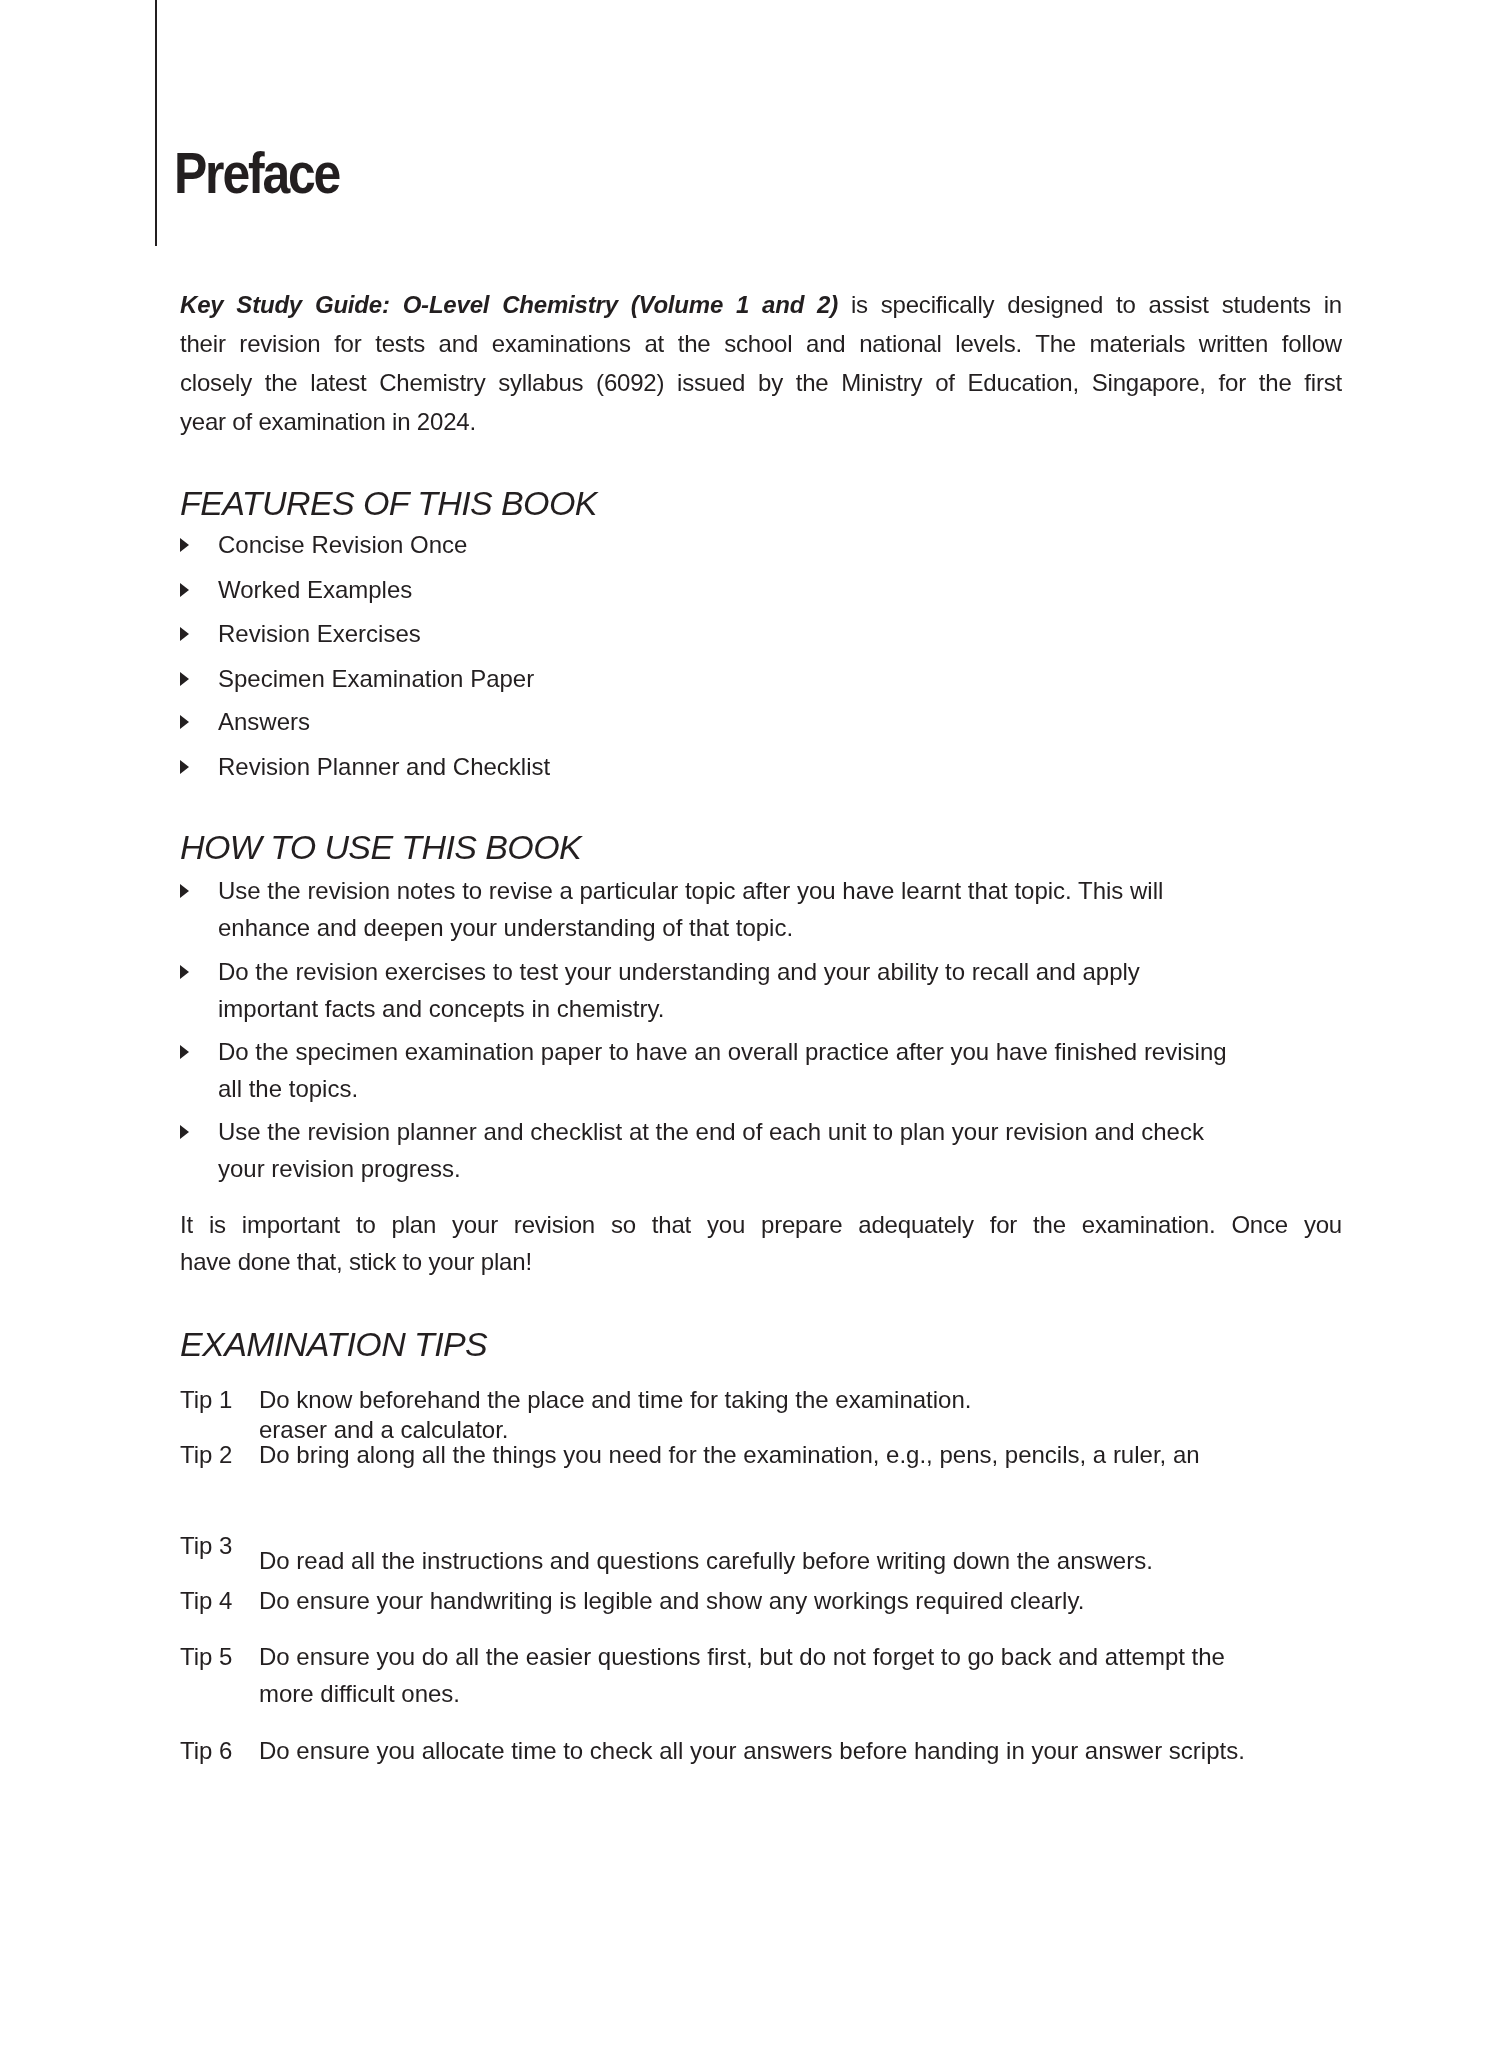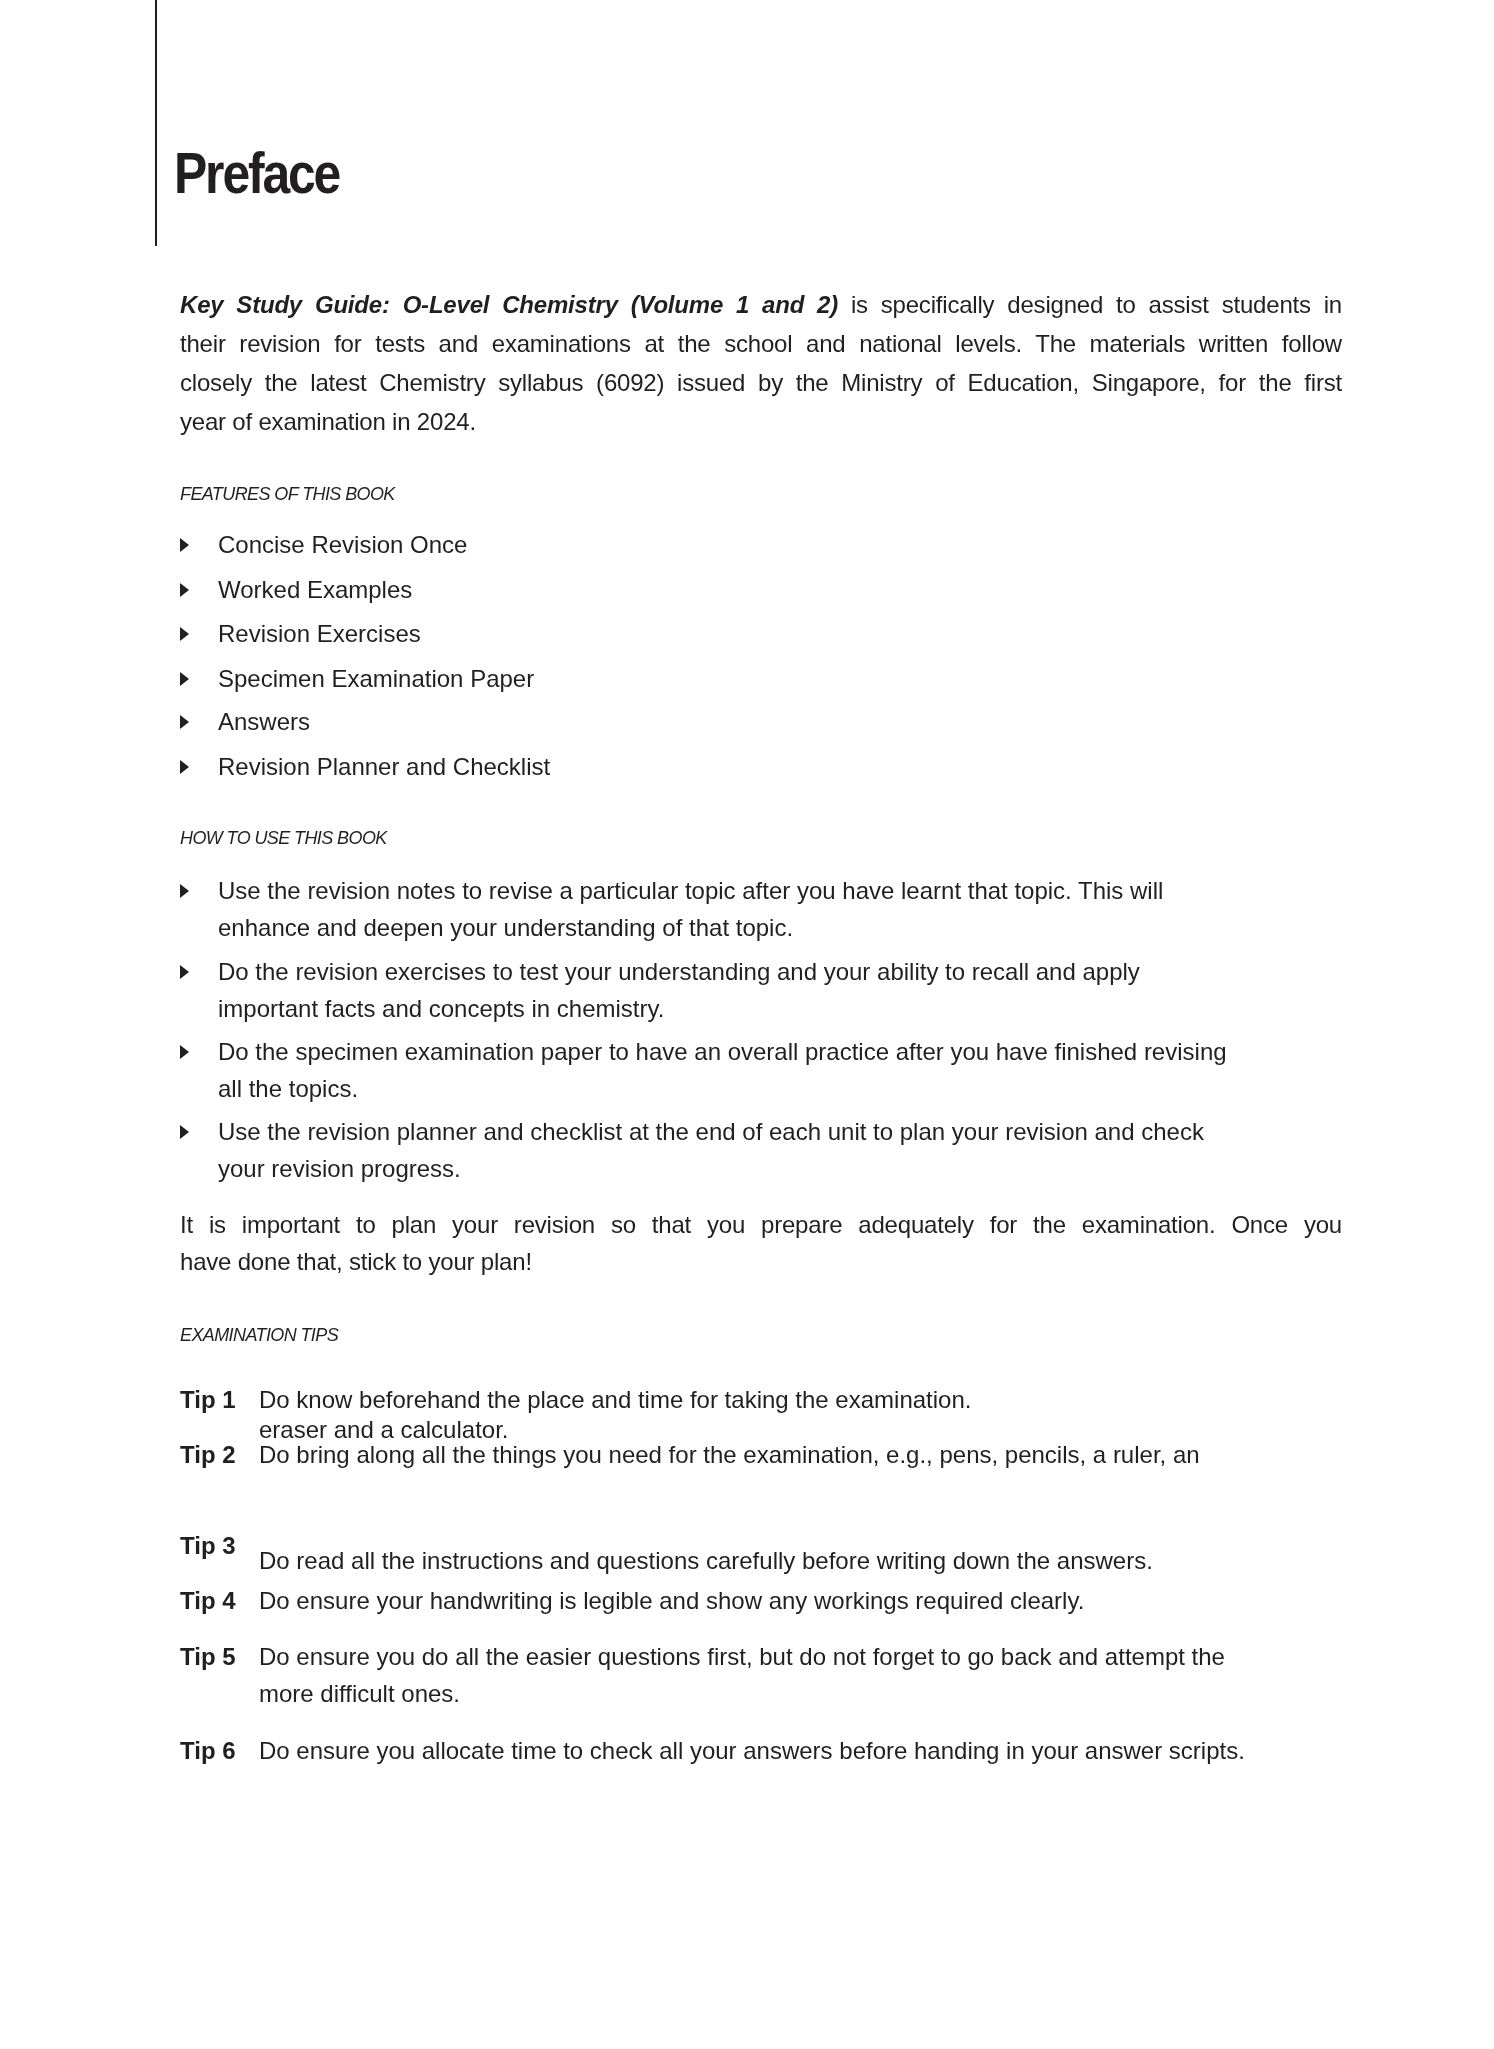--- a/index.html
+++ b/index.html
@@ -7,28 +7,28 @@
          font-family: "Liberation Sans", "DejaVu Sans", sans-serif; color: #231f20; }
   .page { position: absolute; left: 0; top: 0; width: 1204px; height: 2049px; background: #fff; }
   .rule { position: absolute; left: 155px; top: 0; width: 2px; height: 246px; background: #231f20; }
   .title { position: absolute; left: 174px; top: 140px; font-size: 58px; font-weight: bold;
            letter-spacing: -2.5px; transform: scaleX(0.86); transform-origin: left top;
            line-height: 66px; color: #231f20; }
   .body-text { font-size: 24px; line-height: 39px; letter-spacing: -0.2px; }
   .abs { position: absolute; }
   .line { position: absolute; white-space: nowrap; }
   .justify { text-align: justify; text-align-last: justify; width: 1162px; }
-  .heading { position: absolute; left: 180px; font-size: 18px; font-style: italic; font-weight: normal;
+  .heading { position: absolute; left: 180px; font-size: 34px; font-style: italic; font-weight: normal;
              letter-spacing: -0.6px; color: #231f20; text-transform: uppercase; }
   .bullet-row { position: absolute; left: 180px; height: 30px; }
   .tri { position: absolute; left: 0; top: 8px; width: 0; height: 0;
          border-top: 7px solid transparent; border-bottom: 7px solid transparent;
          border-left: 9px solid #231f20; }
   .bullet-text { position: absolute; left: 38px; white-space: nowrap; font-size: 24px; line-height: 30px; }
-  .tip-label { position: absolute; left: 180px; white-space: nowrap; font-size: 24px; line-height: 30px; font-weight: bold; }
+  .tip-label { position: absolute; left: 180px; white-space: nowrap; font-size: 24px; line-height: 30px; }
   .tip-text { position: absolute; left: 259px; white-space: nowrap; font-size: 24px; line-height: 30px; }
   .it { font-style: italic; font-weight: bold; }
 </style>
 </head>
 <body>
 
 <div class="page">
 
   <div class="rule"></div>
 

